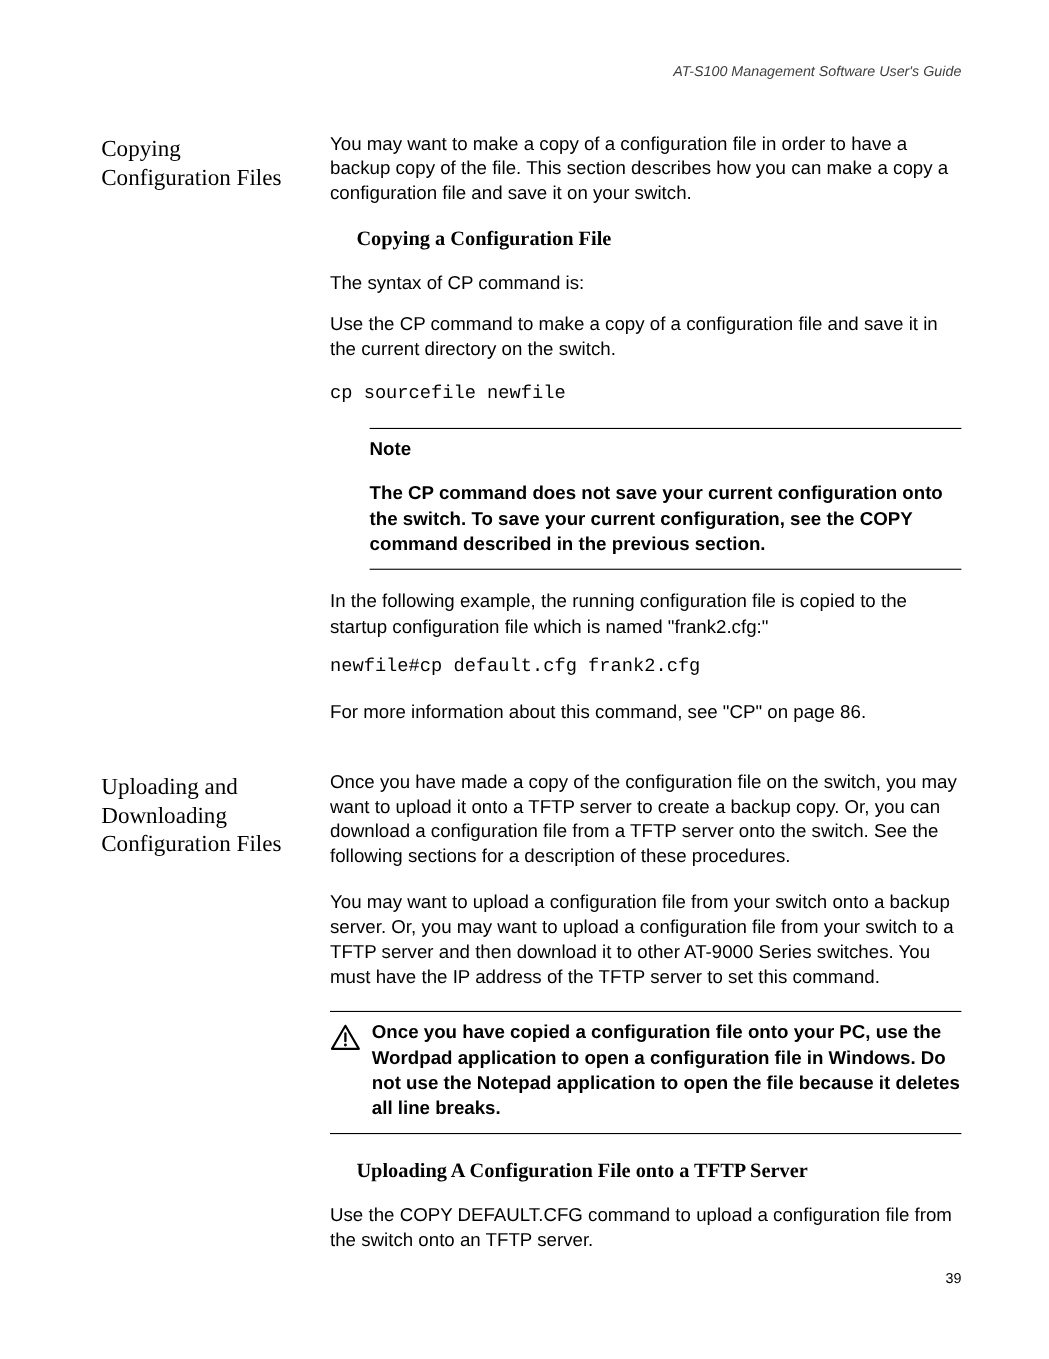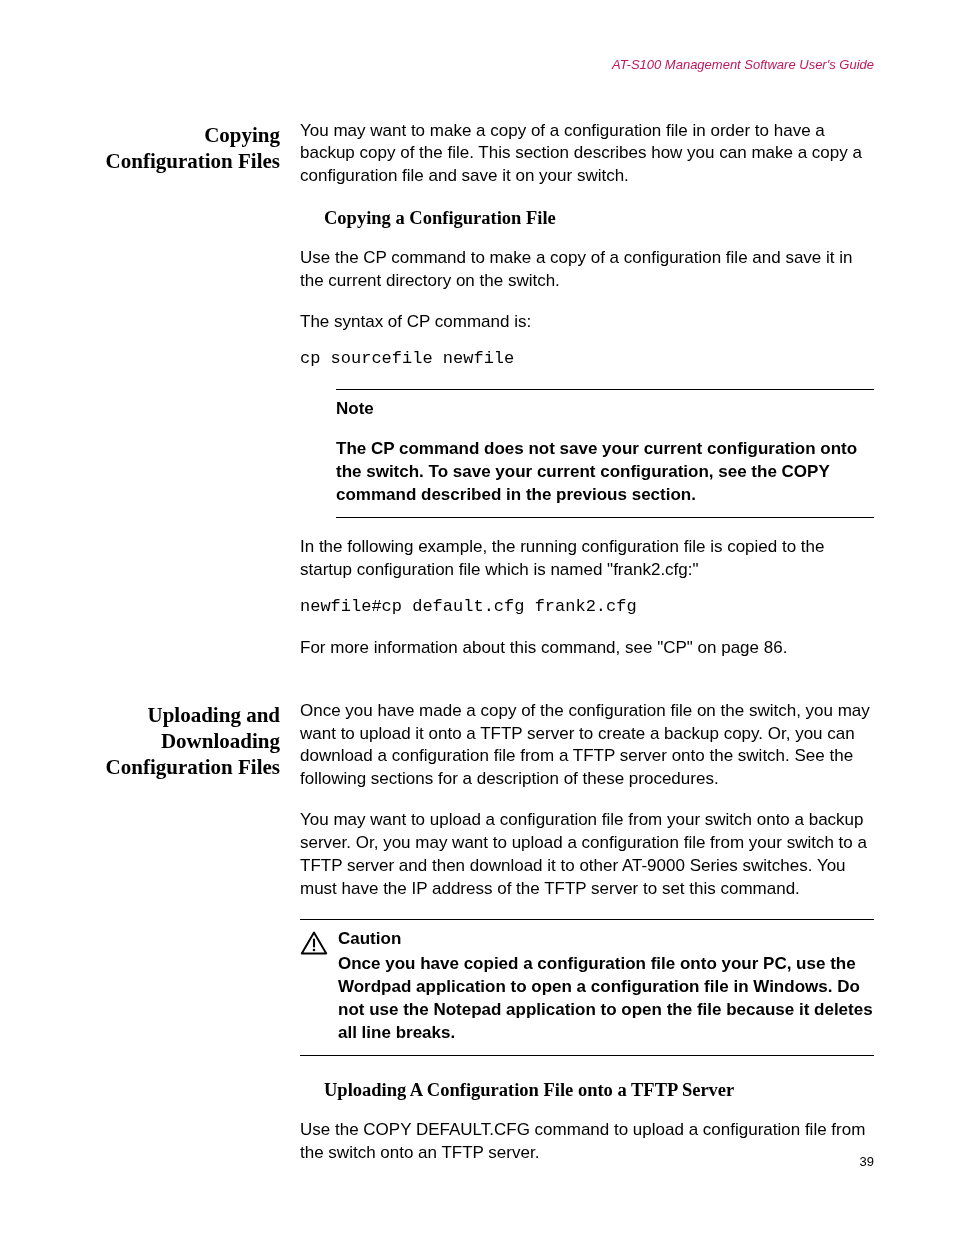--- a/index.html
+++ b/index.html
@@ -13,40 +13,39 @@
       font-size: 17px;
       line-height: 1.35;
     }
     .page {
       padding: 56px 80px 0 92px;
     }
     .running-header {
       text-align: right;
       font-size: 13px;
       font-style: italic;
-      color: #be185d;
+      color: #404040;
       margin-bottom: 46px;
     }
     .page-number {
       position: absolute;
       bottom: 64px;
       right: 80px;
       font-size: 13px;
     }
     .section {
       display: flex;
       gap: 20px;
       margin-bottom: 22px;
     }
     .side-heading {
       width: 188px;
       flex-shrink: 0;
-      text-align: right;
       font-family: "Times New Roman", Times, serif;
-      font-weight: bold;
+      font-weight: normal;
       font-size: 21px;
       line-height: 1.25;
       padding-top: 2px;
     }
     .body-col {
       flex: 1;
     }
     p.body {
       margin-bottom: 18px;
     }
@@ -100,22 +99,22 @@
 <body>
 
 <div class="page">
   <div class="running-header">AT-S100 Management Software User's Guide</div>
 
   <div class="section">
     <div class="side-heading">Copying Configuration Files</div>
     <div class="body-col">
       <p class="body">You may want to make a copy of a configuration file in order to have a backup copy of the file. This section describes how you can make a copy a configuration file and save it on your switch.</p>
       <div class="sub-heading">Copying a Configuration File</div>
+      <p class="body tight">The syntax of CP command is:</p>
       <p class="body">Use the CP command to make a copy of a configuration file and save it in the current directory on the switch.</p>
-      <p class="body tight">The syntax of CP command is:</p>
       <div class="code">cp sourcefile newfile</div>
       <div class="note-block">
         <div class="note-title">Note</div>
         <div class="note-body">The CP command does not save your current configuration onto the switch. To save your current configuration, see the COPY command described in the previous section.</div>
       </div>
       <p class="body tight">In the following example, the running configuration file is copied to the startup configuration file which is named "frank2.cfg:"</p>
       <div class="code">newfile#cp default.cfg frank2.cfg</div>
       <p class="body">For more information about this command, see "CP" on page 86.</p>
     </div>
   </div>
@@ -125,21 +124,20 @@
     <div class="body-col">
       <p class="body">Once you have made a copy of the configuration file on the switch, you may want to upload it onto a TFTP server to create a backup copy. Or, you can download a configuration file from a TFTP server onto the switch. See the following sections for a description of these procedures.</p>
       <p class="body">You may want to upload a configuration file from your switch onto a backup server. Or, you may want to upload a configuration file from your switch to a TFTP server and then download it to other AT-9000 Series switches. You must have the IP address of the TFTP server to set this command.</p>
       <div class="caution-block">
         <svg class="caution-icon" viewBox="0 0 32 28">
           <polygon points="16,2 30,26 2,26" fill="none" stroke="#000" stroke-width="2.2" stroke-linejoin="round"></polygon>
           <line x1="16" y1="10" x2="16" y2="18" stroke="#000" stroke-width="2.4" stroke-linecap="round"></line>
           <circle cx="16" cy="22" r="1.5" fill="#000"></circle>
         </svg>
         <div class="caution-text">
-          <div class="caution-title">Caution</div>
           <div class="note-body">Once you have copied a configuration file onto your PC, use the Wordpad application to open a configuration file in Windows. Do not use the Notepad application to open the file because it deletes all line breaks.</div>
         </div>
       </div>
       <div class="sub-heading">Uploading A Configuration File onto a TFTP Server</div>
       <p class="body">Use the COPY DEFAULT.CFG command to upload a configuration file from the switch onto an TFTP server.</p>
     </div>
   </div>
 
 </div>
 

